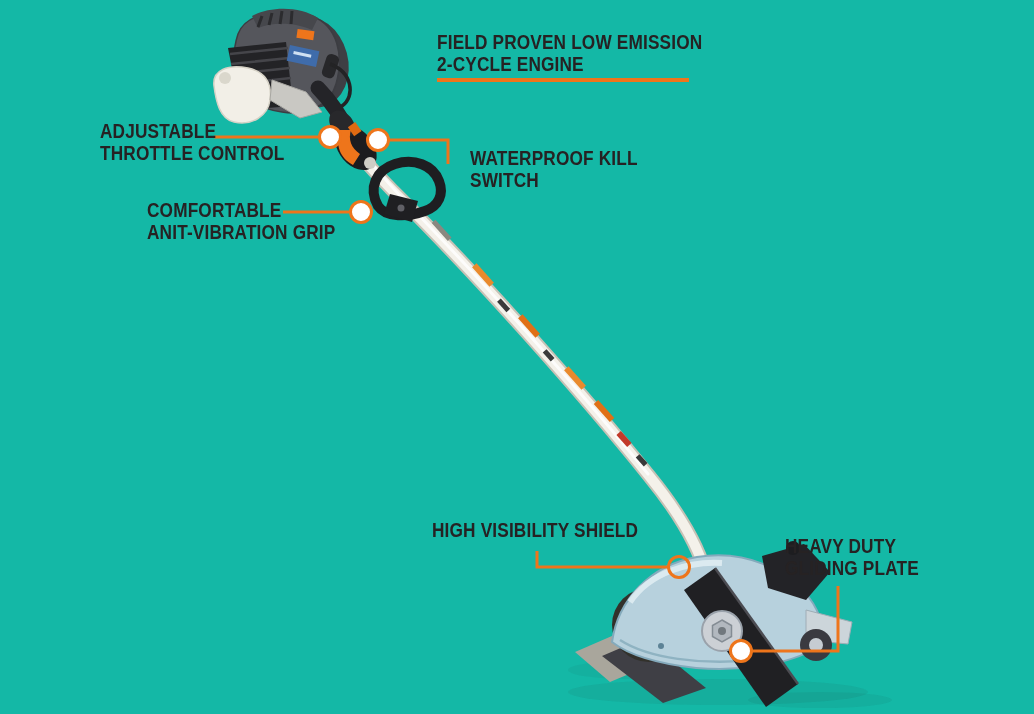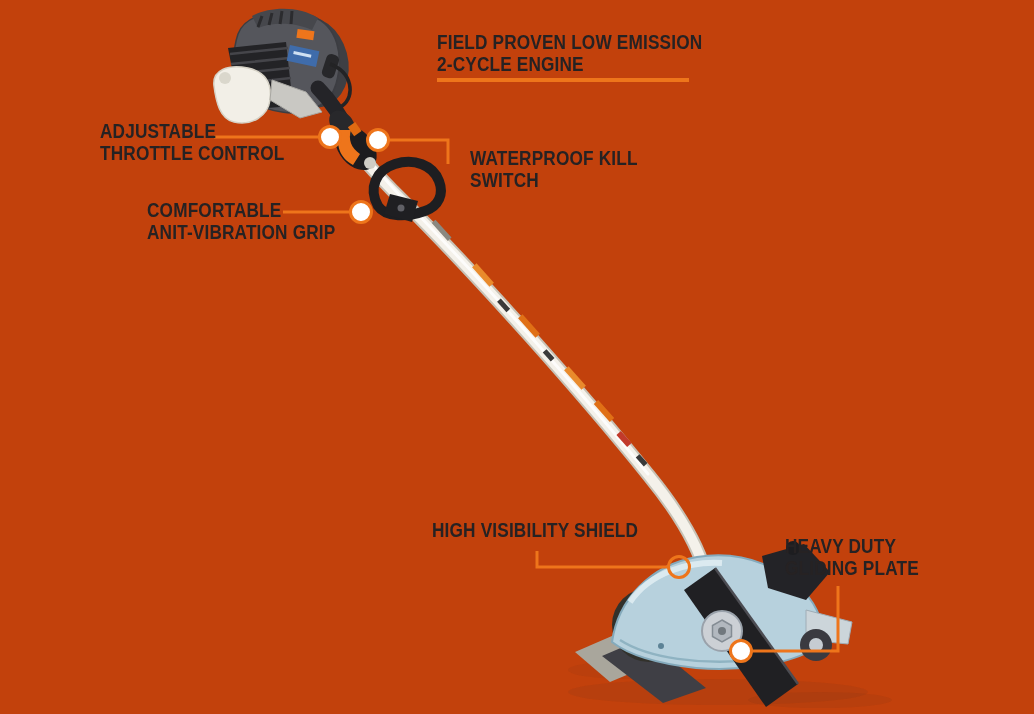--- a/index.html
+++ b/index.html
@@ -1,17 +1,17 @@
 <!DOCTYPE html>
 <html><head>
 <meta charset="utf-8">
 <style>
   html,body { margin:0; padding:0; background:#ffffff; }
   .stage {
-    position:relative; width:1034px; height:714px; background:#c2410c;
+    position:relative; width:1034px; height:714px; background:#14b8a6;
     overflow:hidden; font-family:"Liberation Sans", sans-serif;
   }
   .stage svg { position:absolute; left:0; top:0; }
   .label {
     position:absolute; font-weight:bold; color:#262223;
     font-size:21px; line-height:22px; letter-spacing:0.2px;
     transform:scaleX(0.82); transform-origin:left top; white-space:nowrap;
   }
   .label span { display:block; }
   .underline { position:absolute; background:#ee751b; height:4px; }

